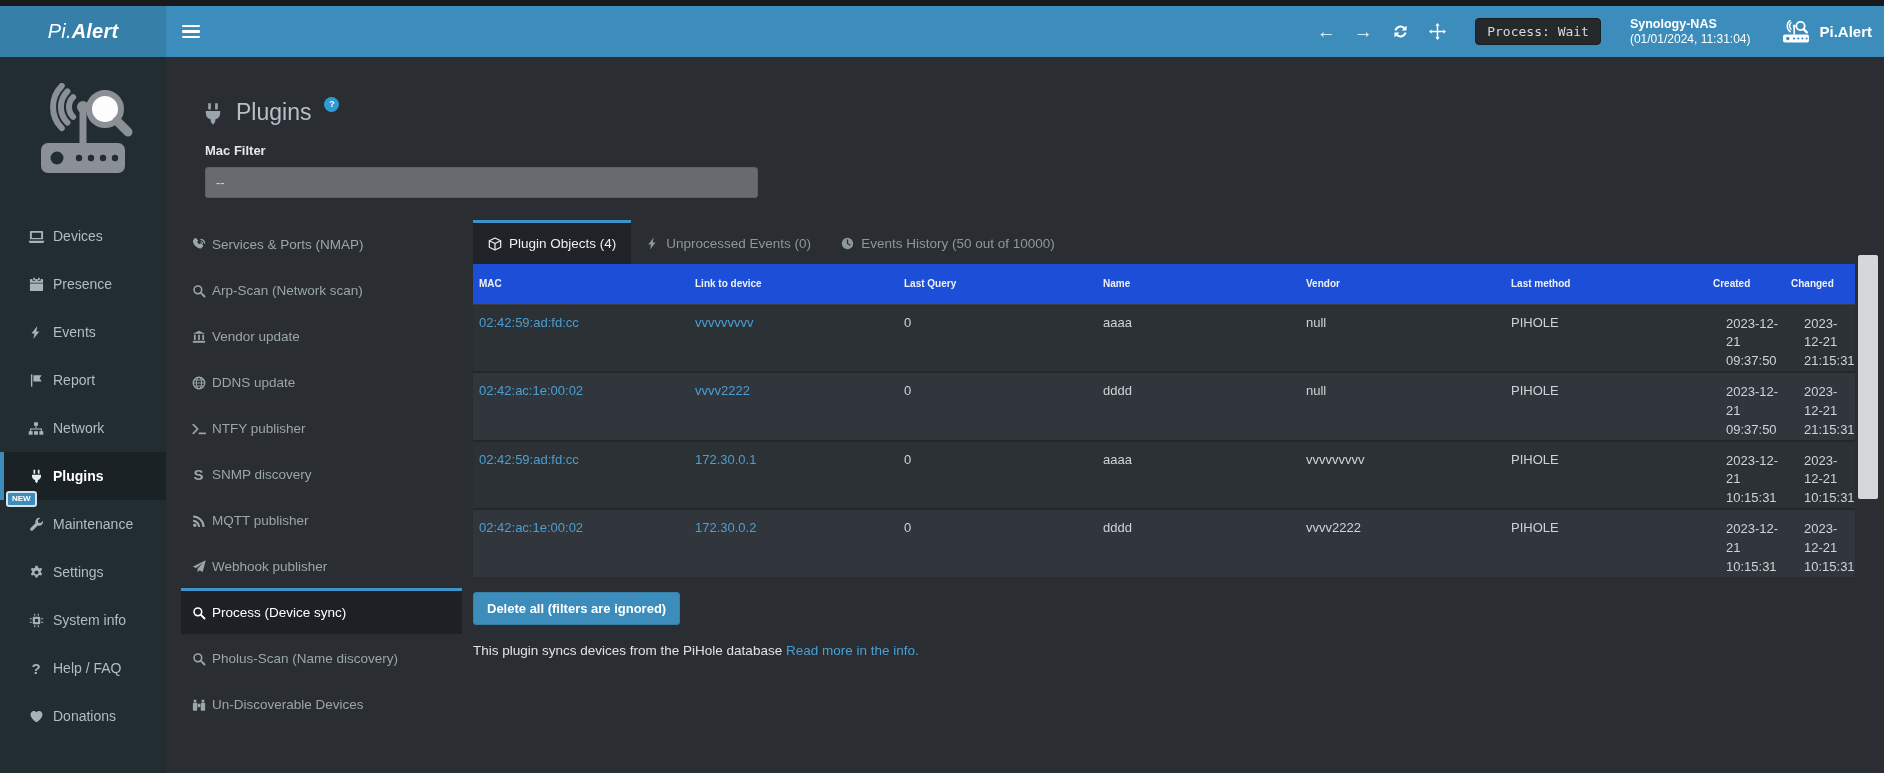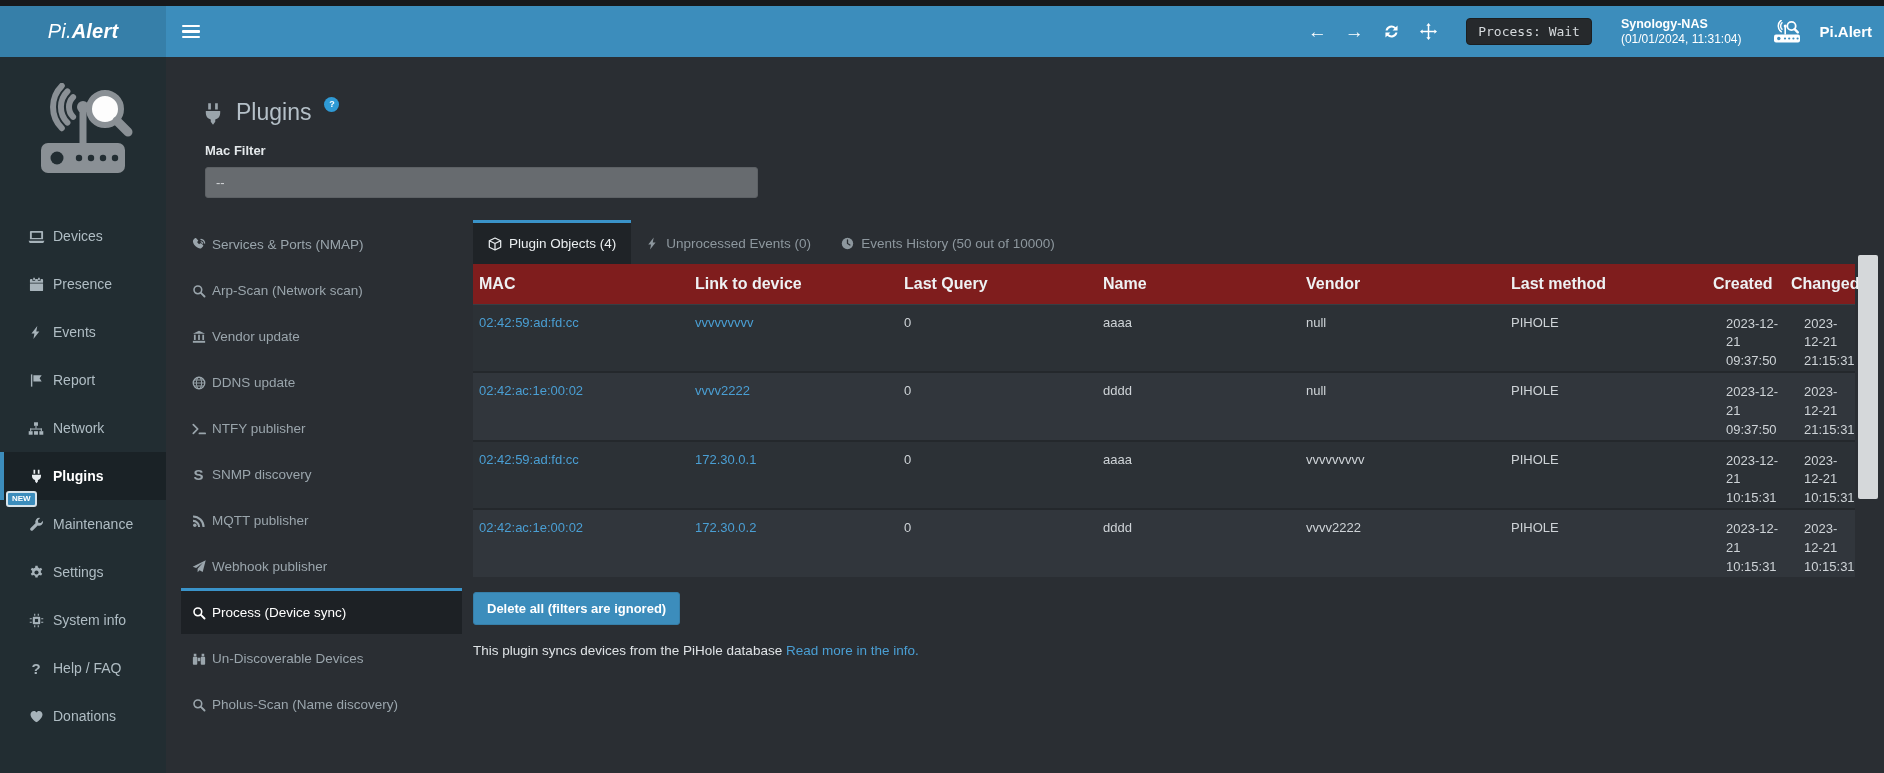--- a/index.html
+++ b/index.html
@@ -19,21 +19,21 @@
   .nav-spacer { flex:1; }
   .nav-right { display:flex; align-items:center; gap:19px; color:#fff; }
   .nav-ico { width:18px; height:18px; display:flex; align-items:center; justify-content:center;
              color:#fff; font-size:19px; cursor:pointer; }
   .proc-badge { margin-left:10px; background:#26292c; border:1px solid #1b1e20; color:#d6dadd;
                 font-family:"DejaVu Sans Mono","Liberation Mono",monospace; font-size:13px;
                 padding:5px 11px; border-radius:4px; white-space:nowrap; }
   .host-block { margin-left:10px; line-height:1.3; color:#fff; }
   .host-block .hb1 { font-weight:700; font-size:12.5px; }
   .host-block .hb2 { font-size:12px; }
-  .brand { margin-left:12px; display:flex; align-items:center; gap:17px; color:#fff;
+  .brand { margin-left:12px; display:flex; align-items:center; gap:8px; color:#fff;
            font-weight:700; font-size:15px; cursor:pointer; }
 
   
   .main { flex:1; display:flex; }
   .sidebar { width:166px; background:#222d32; flex-shrink:0; }
   .side-logo { height:155px; display:flex; align-items:center; justify-content:center; }
   .side-nav .s-item { height:48px; display:flex; align-items:center; padding-left:22px;
       color:#b0bdc4; font-size:14px; cursor:pointer; position:relative;
       border-left:4px solid transparent; }
   .side-nav .s-item .s-ico { width:20px; margin-right:7px; display:flex; justify-content:center;
@@ -71,21 +71,21 @@
 
   
   .tab-panel { width:1382px; margin-left:11px; }
   .tabs { display:flex; height:44px; }
   .tab { display:flex; align-items:center; gap:7px; padding:0 15px; font-size:13.5px;
       color:#8d979e; cursor:pointer; border-top:3px solid transparent; }
   .tab.active { background:#1f2327; border-top-color:#3a93c9; color:#eaeef0; }
   .tab .t-ico { display:flex; align-items:center; }
 
   table.objects { width:100%; border-collapse:collapse; table-layout:fixed; }
-  table.objects th { background:#7f1d1d; color:#eef1f3; font-size:16px; font-weight:700;
+  table.objects th { background:#1d4ed8; color:#eef1f3; font-size:10px; font-weight:700;
       text-align:left; height:40px; padding:0 4px 0 6px; border-bottom:1px solid #383e44; }
   table.objects td { height:51px; vertical-align:top; padding:10px 4px 0 6px; font-size:13px;
       color:#ced3d7; }
   table.objects tr.r-odd  td { background:#2c3136; }
   table.objects tr.r-even td { background:#31363c; }
   table.objects tbody tr + tr td { border-top:2px solid #24282c; }
   a.lnk { color:#4a9fd4; text-decoration:none; cursor:pointer; }
   .date-line { line-height:1.45;margin-left:13px; }
 
   .delete-btn { margin-top:15px; background:#3c8dbc; border:1px solid #367fa9; color:#fff;
@@ -377,38 +377,38 @@
             <span class="p-ico">
               <svg width="14" height="14" viewBox="0 0 16 16">
                   <circle cx="6.7" cy="6.7" r="4.4" fill="none" stroke="currentColor" stroke-width="1.8"></circle>
                   <line x1="10.2" y1="10.2" x2="14.3" y2="14.3" stroke="currentColor" stroke-width="2.2" stroke-linecap="round"></line>
                 </svg>
             </span>
             <span>Process (Device sync)</span>
           </div>
           <div class="p-item">
             <span class="p-ico">
+              <svg width="14" height="14" viewBox="0 0 16 16">
+                  <circle cx="6.7" cy="6.7" r="4.4" fill="none" stroke="currentColor" stroke-width="1.8"></circle>
+                  <line x1="10.2" y1="10.2" x2="14.3" y2="14.3" stroke="currentColor" stroke-width="2.2" stroke-linecap="round"></line>
+                </svg>
+            </span>
+            <span>Pholus-Scan (Name discovery)</span>
+          </div>
+          <div class="p-item">
+            <span class="p-ico">
               <svg width="14" height="14" viewBox="0 0 16 16" fill="currentColor">
                   <rect x="1" y="5.5" width="5" height="9" rx="1"></rect>
                   <rect x="10" y="5.5" width="5" height="9" rx="1"></rect>
                   <rect x="6.5" y="6.5" width="3" height="4"></rect>
                   <rect x="2" y="2" width="3" height="3"></rect>
                   <rect x="11" y="2" width="3" height="3"></rect>
                 </svg>
             </span>
             <span>Un-Discoverable Devices</span>
-          </div>
-          <div class="p-item">
-            <span class="p-ico">
-              <svg width="14" height="14" viewBox="0 0 16 16">
-                  <circle cx="6.7" cy="6.7" r="4.4" fill="none" stroke="currentColor" stroke-width="1.8"></circle>
-                  <line x1="10.2" y1="10.2" x2="14.3" y2="14.3" stroke="currentColor" stroke-width="2.2" stroke-linecap="round"></line>
-                </svg>
-            </span>
-            <span>Pholus-Scan (Name discovery)</span>
           </div>
         </nav>
 
         <div class="tab-panel">
           <div class="tabs">
             <div class="tab active">
               <span class="t-ico">
                 <svg width="14" height="14" viewBox="0 0 16 16" fill="none" stroke="currentColor" stroke-width="1.4" stroke-linejoin="round">
                     <path d="M8 1.2 14.5 4.3v7.4L8 14.8 1.5 11.7V4.3z"></path>
                     <path d="M1.5 4.3 8 7.4l6.5-3.1M8 7.4v7.4"></path>

